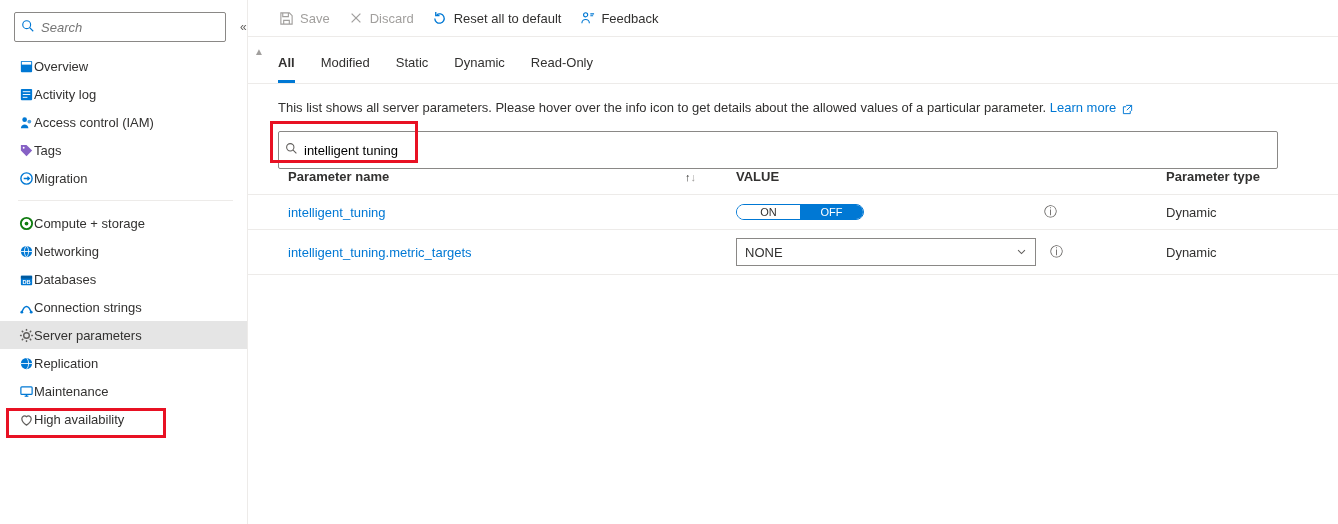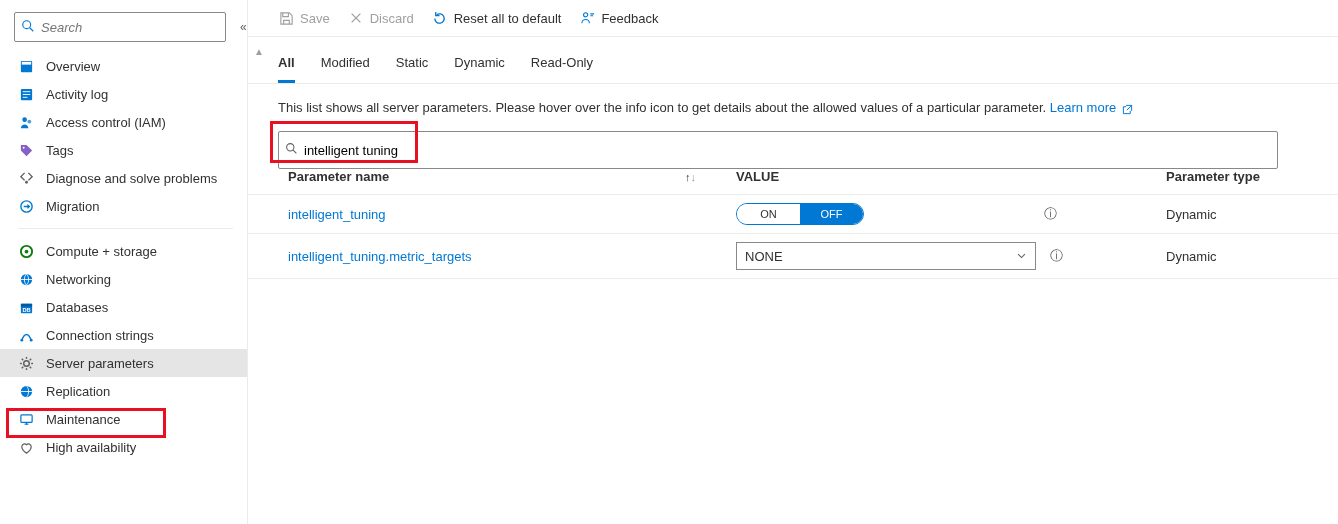--- a/index.html
+++ b/index.html
@@ -55,21 +55,20 @@
     padding: 4px;
   }
   .menu {
     padding: 4px 0;
   }
   .menu-item {
     display: flex;
     align-items: center;
     padding: 6px 14px 6px 18px;
     cursor: pointer;
-    gap: 12px;
   }
   .menu-item.selected { background: #e5e5e5; }
   .menu-item .icon-slot {
     width: 16px;
     height: 16px;
     display: flex;
     align-items: center;
     justify-content: center;
     flex-shrink: 0;
   }
@@ -174,21 +173,21 @@
     padding: 8px 0 8px 40px;
     border-bottom: 1px solid #edebe9;
     align-items: center;
   }
   .param-link { color: #0078d4; cursor: pointer; }
   .toggle {
     display: inline-flex;
     border: 1px solid #0078d4;
     border-radius: 999px;
     overflow: hidden;
-    height: 22px;
+    height: 16px;
     width: 128px;
     font-size: 11px;
     align-items: stretch;
   }
   .toggle .seg {
     flex: 1;
     display: flex;
     align-items: center;
     justify-content: center;
     color: #323130;
@@ -268,29 +267,20 @@
           <span>Access control (IAM)</span>
         </div>
         <div class="menu-item">
           <span class="icon-slot">
             <svg width="15" height="15" viewBox="0 0 16 16">
               <path d="M2 2h6l6 6-6 6-6-6z" fill="#8661c5"></path>
               <circle cx="5" cy="5" r="1" fill="#fff"></circle>
             </svg>
           </span>
           <span>Tags</span>
-        </div>
-        <div class="menu-item">
-          <span class="icon-slot">
-            <svg width="15" height="15" viewBox="0 0 16 16">
-              <path d="M6 2l-4 4 4 4 M10 2l4 4-4 4" fill="none" stroke="#605e5c" stroke-width="1.5"></path>
-              <circle cx="8" cy="12" r="1.5" fill="#605e5c"></circle>
-            </svg>
-          </span>
-          <span>Diagnose and solve problems</span>
         </div>
         <div class="menu-item">
           <span class="icon-slot">
             <svg width="15" height="15" viewBox="0 0 16 16">
               <circle cx="8" cy="8" r="6" fill="none" stroke="#0078d4" stroke-width="1.5"></circle>
               <path d="M5 8h6m-2-2l2 2-2 2" fill="none" stroke="#0078d4" stroke-width="1.5"></path>
             </svg>
           </span>
           <span>Migration</span>
         </div>

